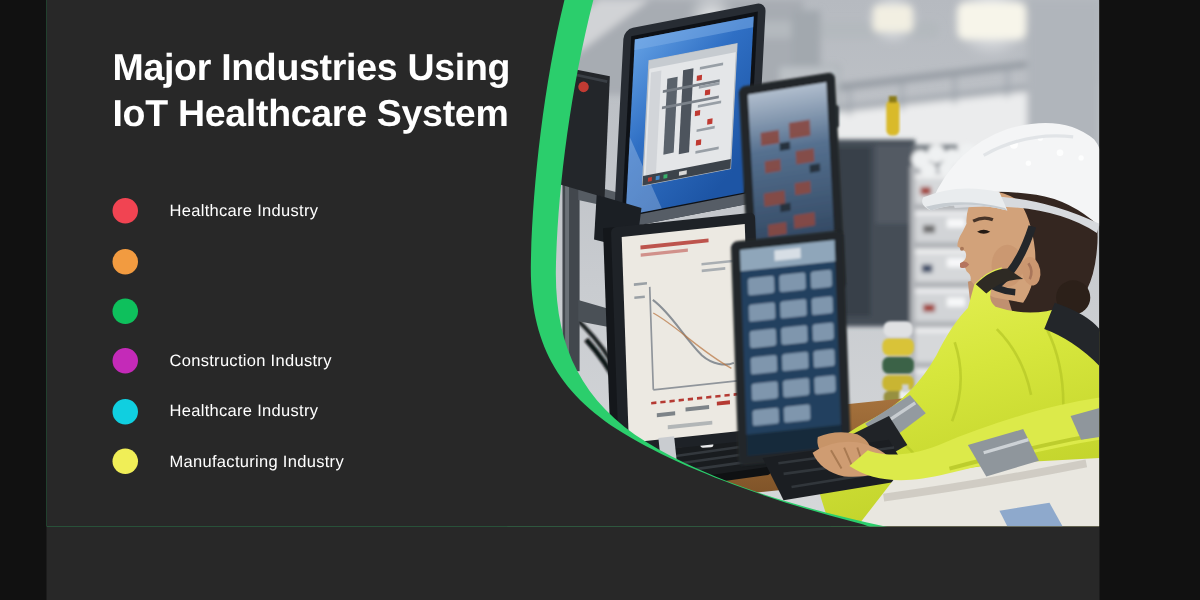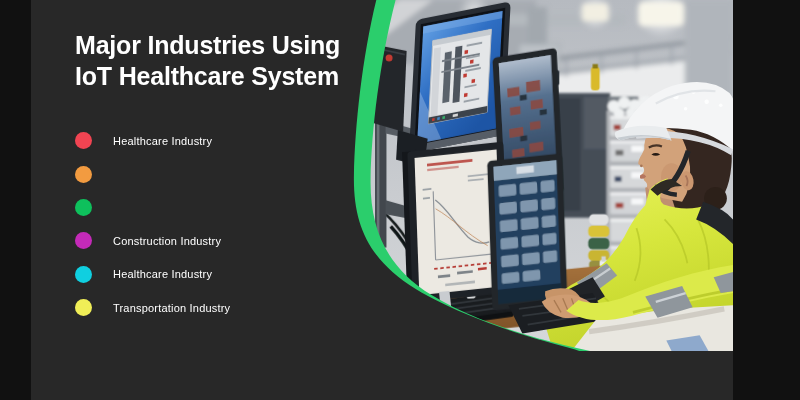--- a/index.html
+++ b/index.html
@@ -401,16 +401,16 @@
     <li>
       <span class="dot" style="background-color: rgb(196, 42, 184);"></span>
       <span>Construction Industry</span>
     </li>
     <li>
       <span class="dot" style="background-color: rgb(16, 207, 224);"></span>
       <span>Healthcare Industry</span>
     </li>
     <li>
       <span class="dot" style="background-color: rgb(240, 238, 87);"></span>
-      <span>Transportation Industry</span>
+      <span>Manufacturing Industry</span>
     </li>
   </ul>
 </div>
 
 </body></html>

